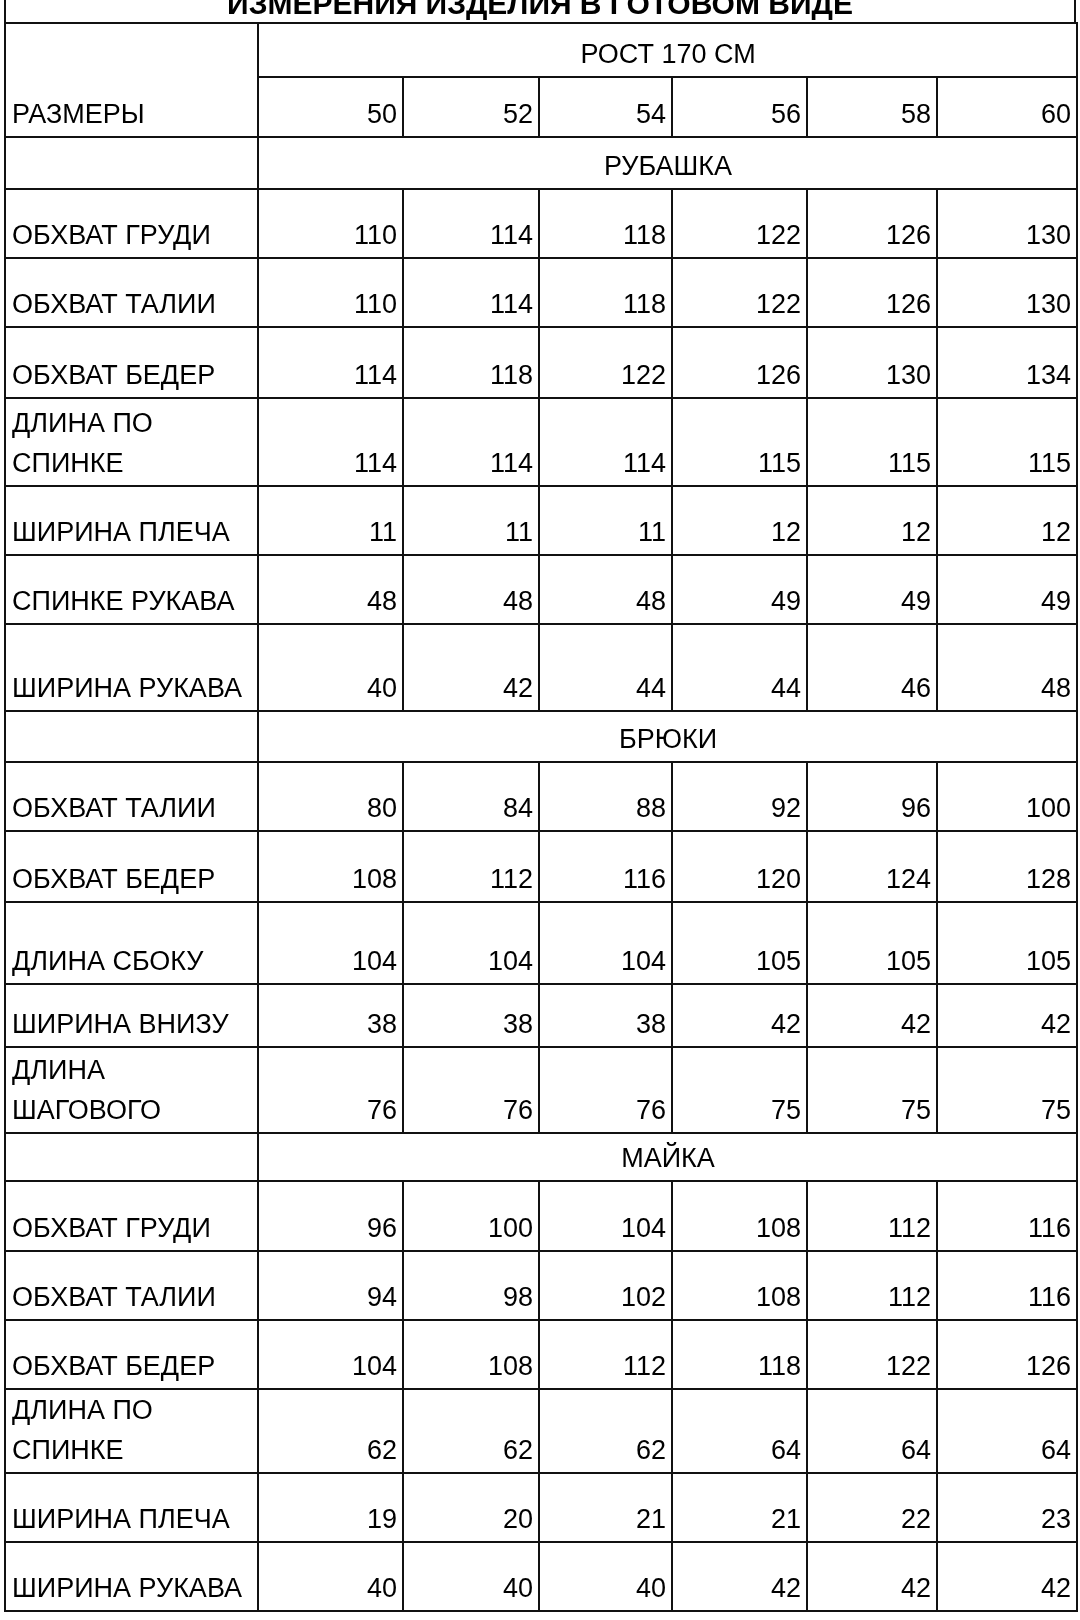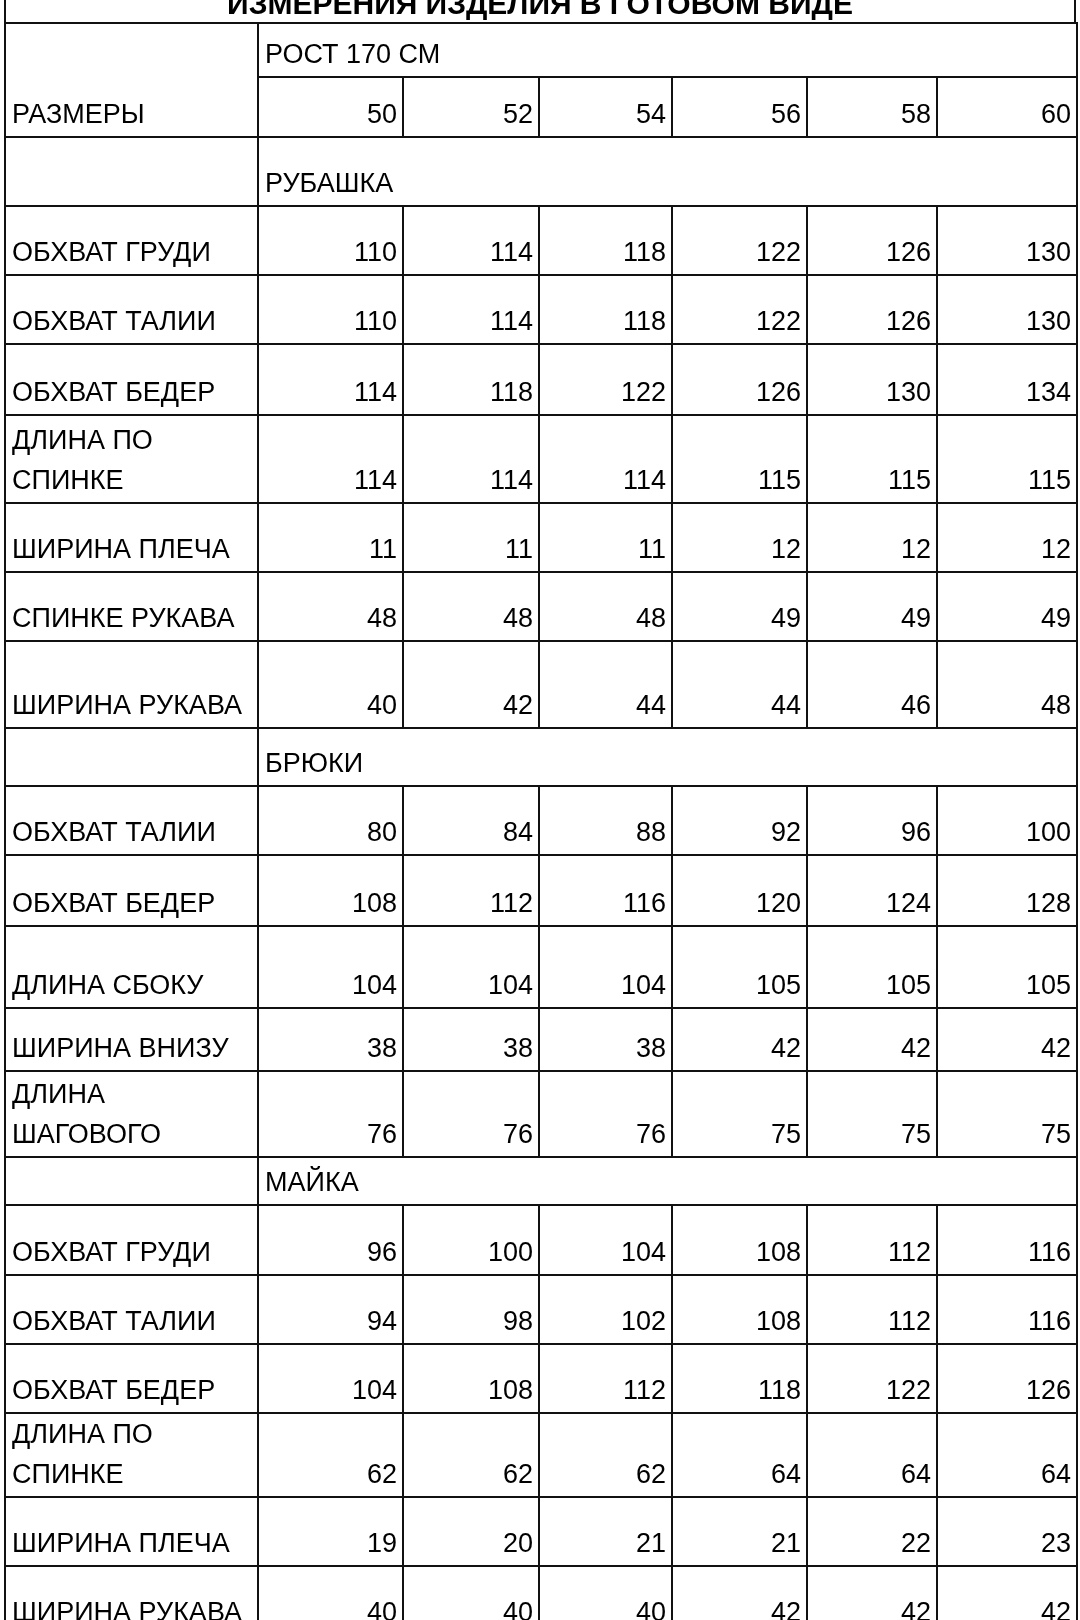--- a/index.html
+++ b/index.html
@@ -7,21 +7,21 @@
          font-family: "Liberation Sans", "DejaVu Sans", sans-serif; color: #000; }
   .title { position: absolute; left: 0; top: -14px; width: 1080px; height: 36px;
            text-align: center; font-weight: bold; font-size: 30px; line-height: 36px;
            letter-spacing: 0px; white-space: nowrap; }
   table.sheet { position: absolute; left: 4px; top: 22px; border-collapse: collapse;
                 table-layout: fixed; width: 1072px; }
   table.sheet td { border: 2px solid #111; padding: 0 5px 2px 6px; font-size: 27px;
                    vertical-align: bottom; line-height: 40px; overflow: hidden; }
   td.lbl { text-align: left; padding-left: 5px; }
   td.num { text-align: right; padding-right: 4px; }
-  td.sec { vertical-align: middle; padding-top: 6px; }
+  td.sec { text-align: center; vertical-align: middle; padding-top: 6px; }
   .outer-top { position: absolute; left: 4px; top: 0; width: 1072px; height: 22px;
                border-left: 2px solid #111; border-right: 2px solid #111; box-sizing: border-box; }
 </style>
 </head>
 <body>
 
 <div class="outer-top"></div>
 <div class="title">ИЗМЕРЕНИЯ ИЗДЕЛИЯ В ГОТОВОМ ВИДЕ</div>
 
 <table class="sheet">
@@ -40,21 +40,21 @@
       <td class="sec" colspan="6">РОСТ 170 СМ</td>
     </tr>
     <tr style="height:60px">
       <td class="num">50</td>
       <td class="num">52</td>
       <td class="num">54</td>
       <td class="num">56</td>
       <td class="num">58</td>
       <td class="num">60</td>
     </tr>
-  <tr style="height: 69px; margin-top: 36px;">
+  <tr style="height: 52px; margin-top: 36px;">
         <td></td>
         <td class="sec" colspan="6">РУБАШКА</td>
       </tr>
       <tr style="height: 69px;">
         <td class="lbl">ОБХВАТ ГРУДИ</td>
         <td class="num">110</td>
         <td class="num">114</td>
         <td class="num">118</td>
         <td class="num">122</td>
         <td class="num">126</td>
@@ -110,21 +110,21 @@
       </tr>
       <tr style="height: 87px;">
         <td class="lbl">ШИРИНА РУКАВА</td>
         <td class="num">40</td>
         <td class="num">42</td>
         <td class="num">44</td>
         <td class="num">44</td>
         <td class="num">46</td>
         <td class="num">48</td>
       </tr>
-      <tr style="height: 58px;">
+      <tr style="height: 51px;">
         <td></td>
         <td class="sec" colspan="6">БРЮКИ</td>
       </tr>
       <tr style="height: 69px;">
         <td class="lbl">ОБХВАТ ТАЛИИ</td>
         <td class="num">80</td>
         <td class="num">84</td>
         <td class="num">88</td>
         <td class="num">92</td>
         <td class="num">96</td>

